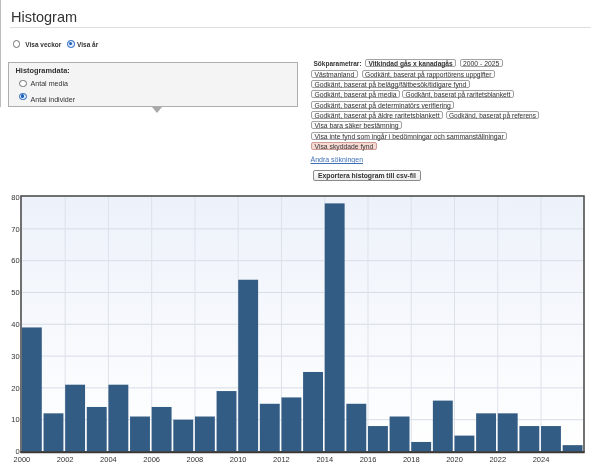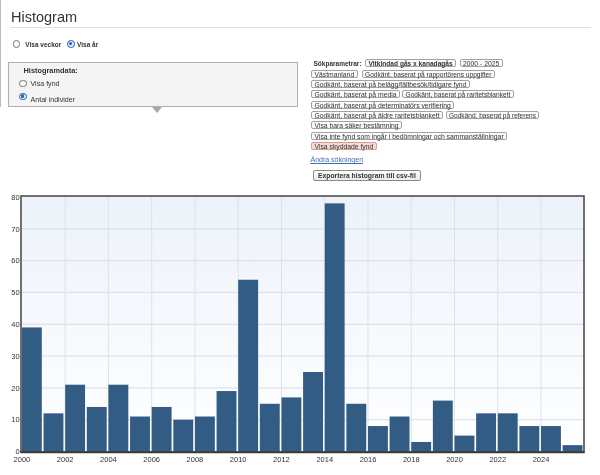--- a/index.html
+++ b/index.html
@@ -35,23 +35,23 @@
   <div class="abs" id="h1">Histogram</div>
   <div class="abs" id="hrule"></div>
 
   <div class="abs radio" style="left:12.6px; top:40.3px;"></div>
   <div class="abs rlbl" style="left:25.3px; top:41.2px;">Visa veckor</div>
   <div class="abs radio on" style="left:67px; top:40.3px;"></div>
   <div class="abs rlbl" style="left:77px; top:41.2px;">Visa år</div>
 
   <div class="abs" id="hbox"></div>
   <div class="abs" id="notch"></div>
-  <div class="abs" style="left:15.5px; top:66.4px; font-size:7.4px; font-weight:bold; color:#333;margin-left:8px;">Histogramdata:</div>
+  <div class="abs" style="left:15.5px; top:66.4px; font-size:7.4px; font-weight:bold; color:#333;">Histogramdata:</div>
   <div class="abs radio" style="left:19.3px; top:79.6px;"></div>
-  <div class="abs blbl" style="left:30.5px; top:80.2px;">Visa fynd</div>
+  <div class="abs blbl" style="left:30.5px; top:80.2px;">Antal media</div>
   <div class="abs radio on" style="left:19.3px; top:92.6px;"></div>
   <div class="abs blbl" style="left:30.5px; top:96px;">Antal individer</div>
 
   <div class="abs" id="soklbl" style="left:313.5px; top:60.3px;">Sökparametrar:</div>
   <div class="pill" style="left:365px; top:59px; font-weight:bold; font-size:6.6px;">Vitkindad gås x kanadagås</div>
   <div class="pill" style="left:459.5px; top:59px;">2000 - 2025</div>
   <div class="pill" style="left:311px; top:69.5px;">Västmanland</div>
   <div class="pill" style="left:361.5px; top:69.5px; font-size:6.6px;">Godkänt, baserat på rapportörens uppgifter</div>
   <div class="pill" style="left:311px; top:79.5px;">Godkänt, baserat på belägg/fältbesök/tidigare fynd</div>
   <div class="pill" style="left:311px; top:89.7px;">Godkänt, baserat på media</div>

